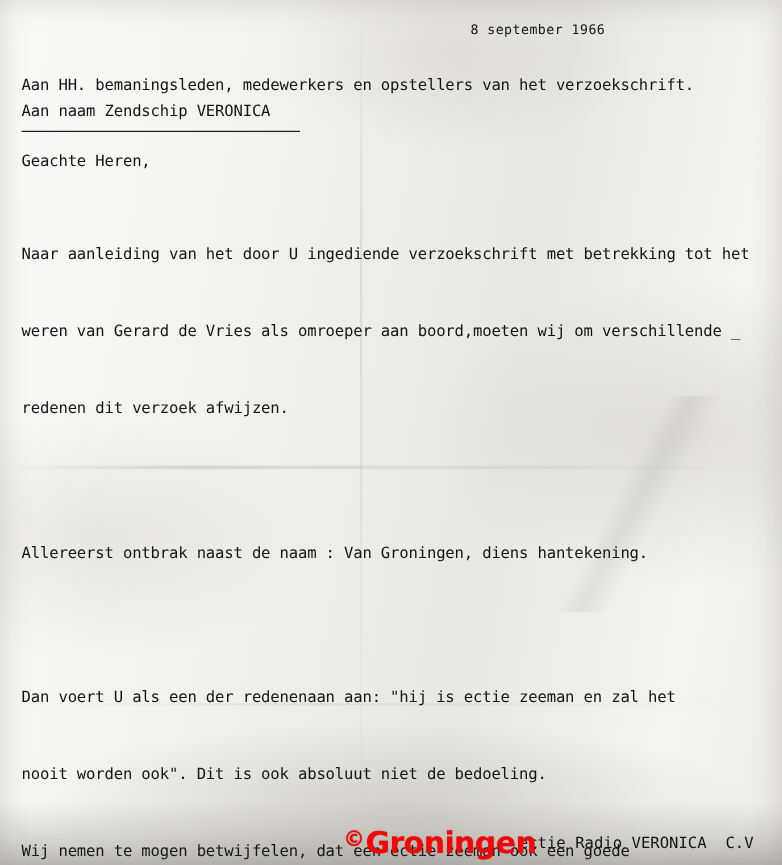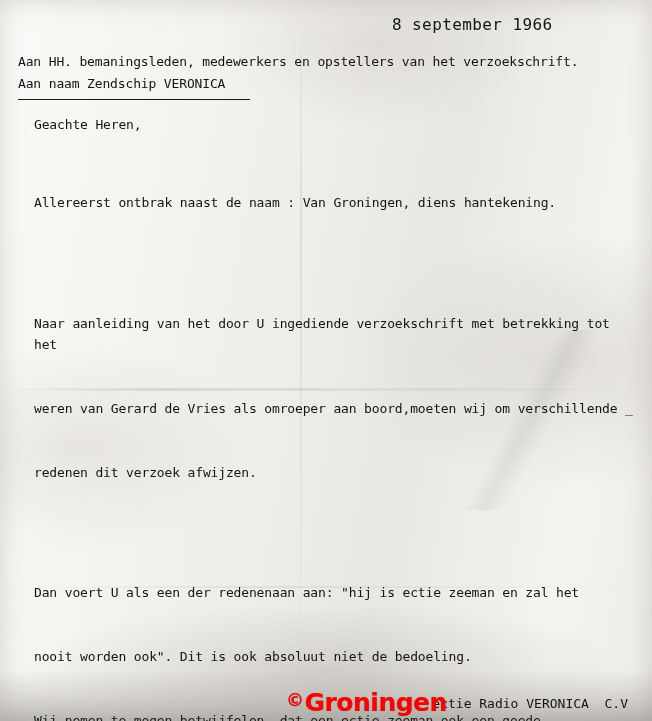--- a/index.html
+++ b/index.html
@@ -44,35 +44,35 @@
     padding: 0 14px 0 18px;
     color: #141414;
     font-size: 13.0px;
     line-height: 21.3px;
     letter-spacing: -0.15px;
   }
   .date-line {
     text-align: left;
     padding-top: 14px;
     padding-left: 374px;
-    font-size: 16px;
+    font-size: 11px;
     letter-spacing: 0.4px;
   }
   .addr {
-    margin-top: 16px;
+    margin-top: 26px;
   }
   .addr .line { white-space: pre; }
   .underline-rule {
     width: 232px;
     height: 1.6px;
     background: #1a1a1a;
     margin-top: 5px;
     margin-bottom: 14px;
   }
-  .para { margin-bottom: 14px; white-space: pre-wrap; margin-left: 16px; }
+  .para { margin-bottom: 14px; white-space: pre-wrap; }
   .line { white-space: pre-wrap; }
   .footer {
     position: absolute;
     left: 0;
     bottom: 10px;
     width: 648px;
     z-index: 3;
     font-size: 13px;
     color: #141414;
   }
@@ -134,27 +134,27 @@
     <div class="addr">
       <div class="line">Aan HH. bemaningsleden, medewerkers en opstellers van het verzoekschrift.</div>
       <div class="line">Aan naam Zendschip VERONICA</div>
     </div>
 
     <div class="underline-rule"></div>
 
     <div class="para">Geachte Heren,</div>
 
     <div class="para">
-      <div class="line">Allereerst ontbrak naast de naam : Van Groningen, diens hantekening.</div>
+      <div class="line">Naar aanleiding van het door U ingediende verzoekschrift met betrekking tot het</div>
+      <div class="line">weren van Gerard de Vries als omroeper aan boord,moeten wij om verschillende _</div>
+      <div class="line">redenen dit verzoek afwijzen.</div>
     </div>
 
     <div class="para">
-      <div class="line">Naar aanleiding van het door U ingediende verzoekschrift met betrekking tot het</div>
-      <div class="line">weren van Gerard de Vries als omroeper aan boord,moeten wij om verschillende _</div>
-      <div class="line">redenen dit verzoek afwijzen.</div>
+      <div class="line">Allereerst ontbrak naast de naam : Van Groningen, diens hantekening.</div>
     </div>
 
     <div class="para">
       <div class="line">Dan voert U als een der redenenaan aan: "hij is ectie zeeman en zal het</div>
       <div class="line">nooit worden ook". Dit is ook absoluut niet de bedoeling.</div>
       <div class="line">Wij nemen te mogen betwijfelen, dat een ectie zeeman ook een goede</div>
       
     </div>
 
   </div>

